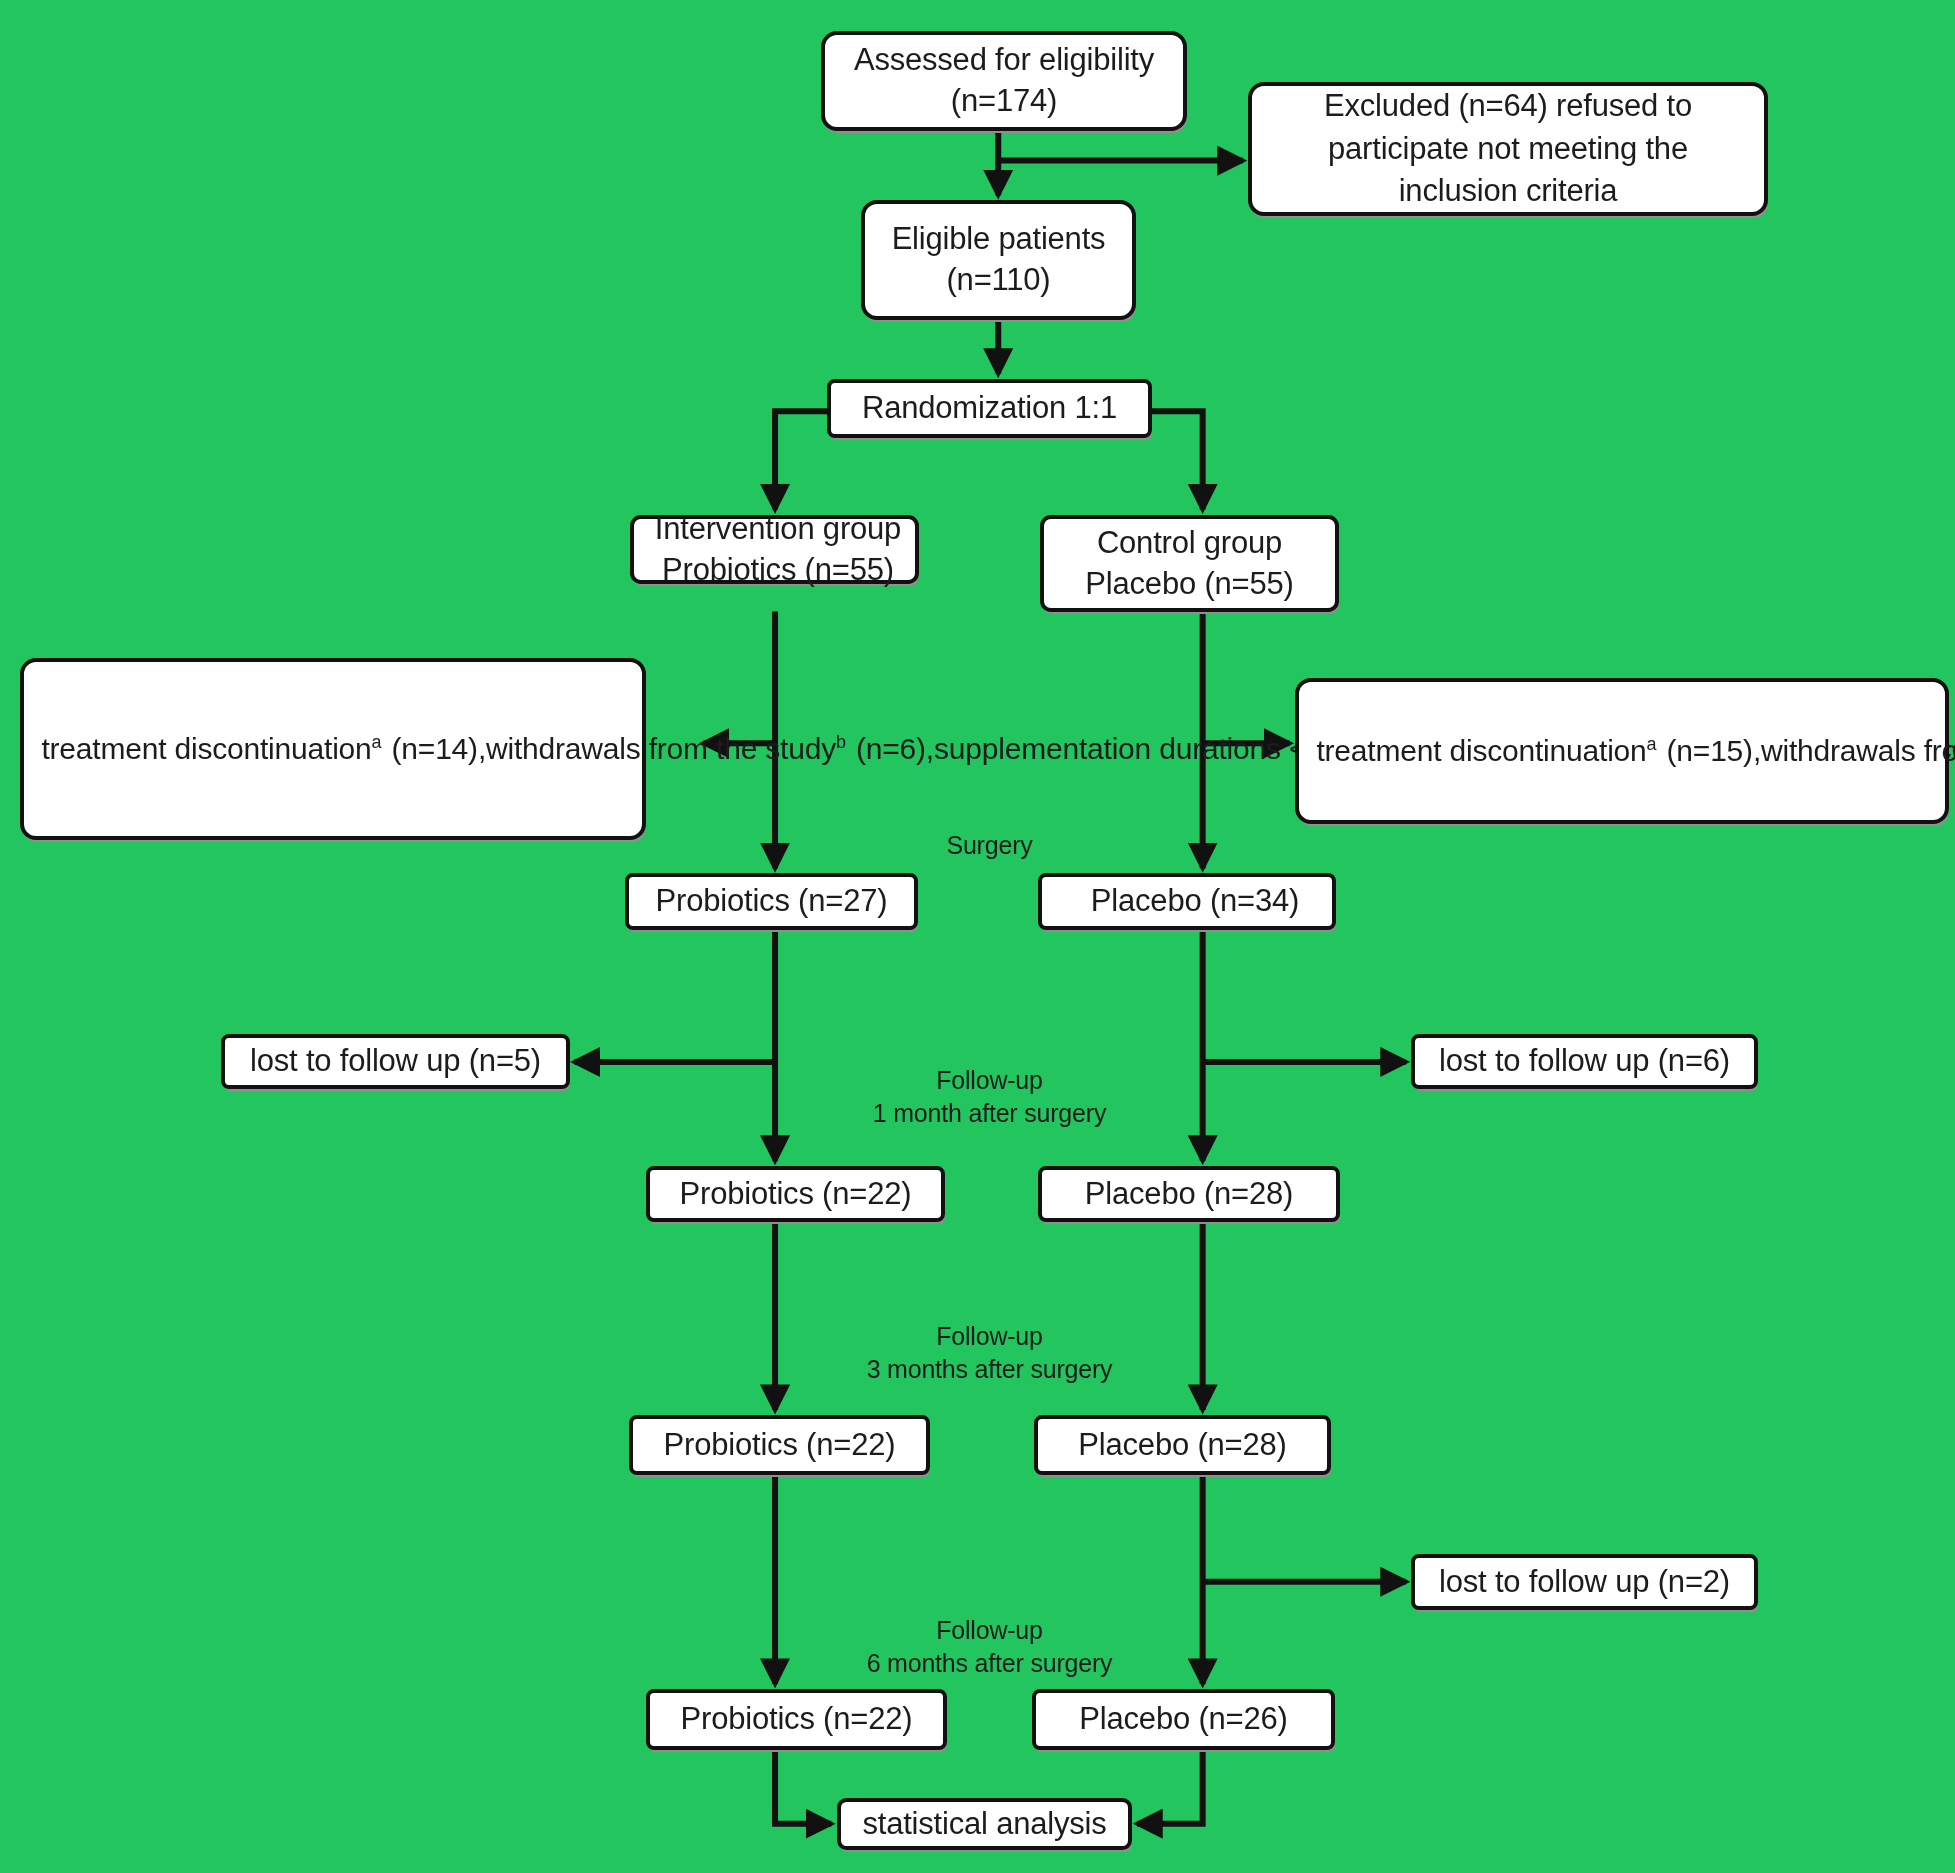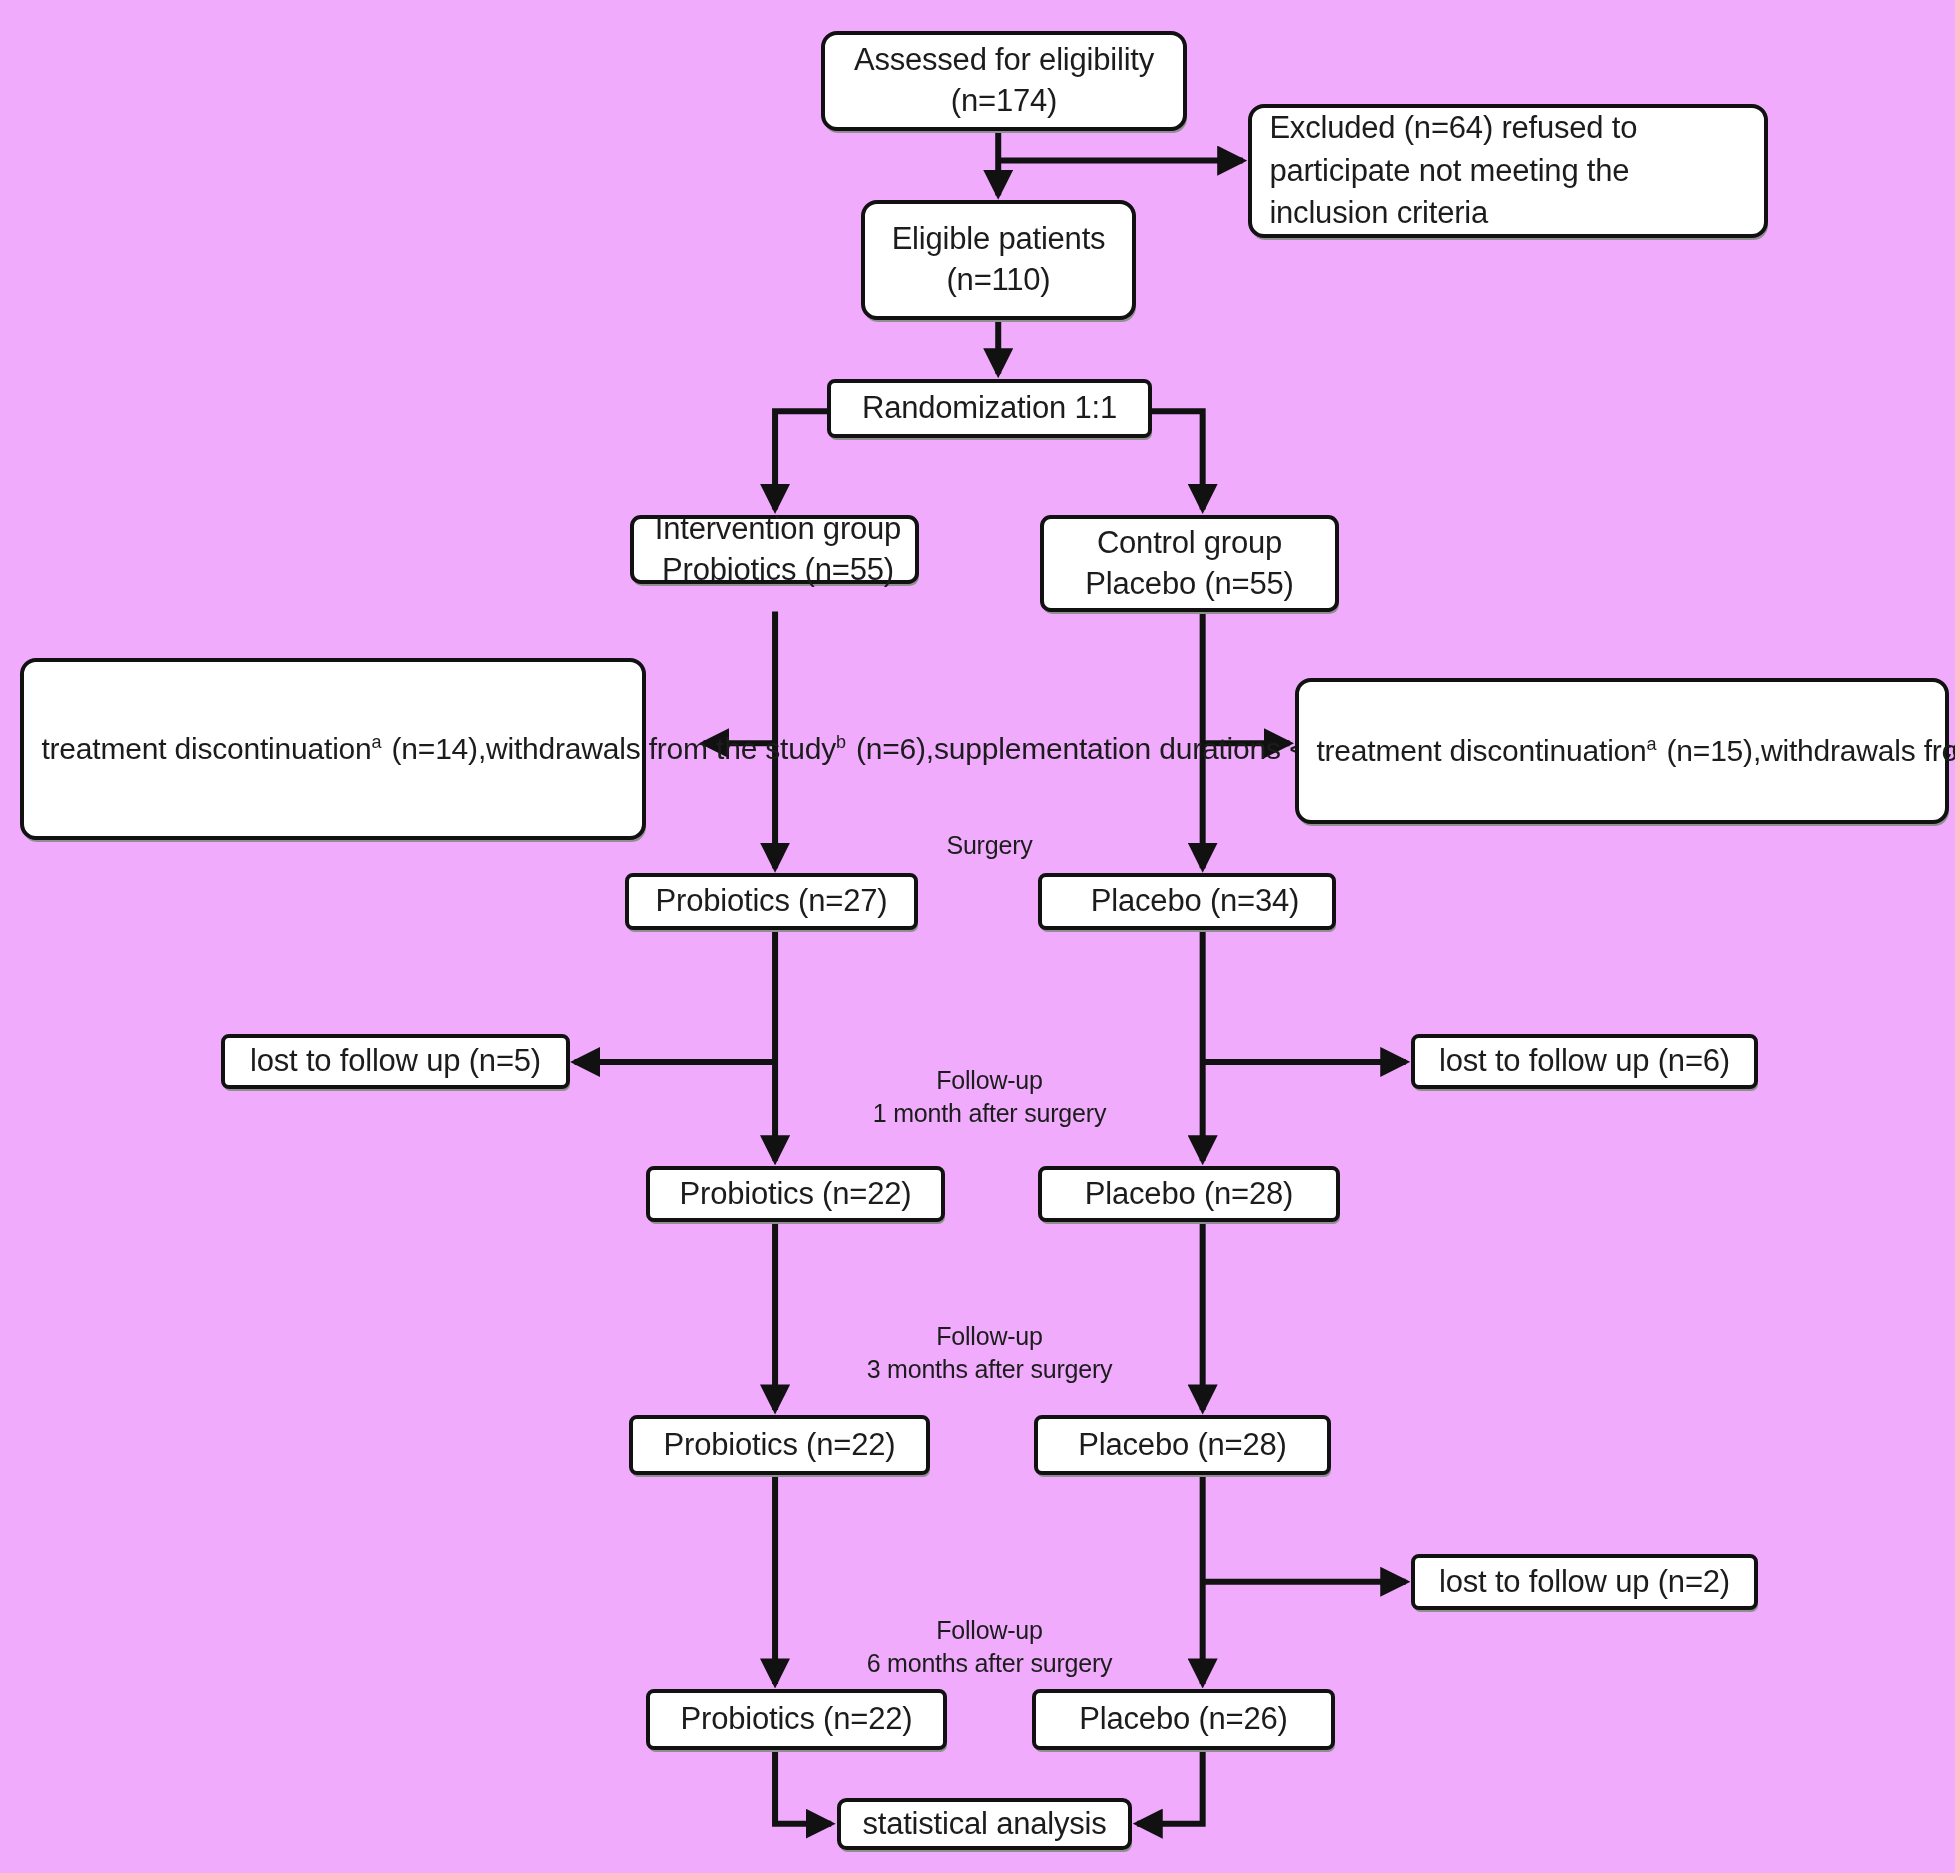--- a/index.html
+++ b/index.html
@@ -1,20 +1,20 @@
 <!DOCTYPE html>
 <html style="font-size:10.7px"><head>
 <meta charset="utf-8">
 <style>
   html, body { margin: 0; padding: 0; background: #ffffff; }
   .canvas {
     position: relative;
     width: 1955px;
     height: 1874px;
-    background: #f0abfc;
+    background: #22c55e;
     font-family: "Liberation Sans", sans-serif;
     color: #1c1c1c;
     overflow: hidden;
   }
   .arrows { position: absolute; left: 0; top: 0; width: 1955px; height: 1874px; }
   .bx {
     position: absolute;
     box-sizing: border-box;
     background: #ffffff;
     border: 4px solid #111111;
@@ -85,21 +85,21 @@
       <path d="M1800 2208 V2520" marker-end="url(#ah)"></path>
       <path d="M1800 2367 H2104" marker-end="url(#ah)"></path>
       <path d="M1160 2620 V2729 H1244" marker-end="url(#ah)"></path>
       <path d="M1800 2620 V2729 H1702" marker-end="url(#ah)"></path>
     </g>
   </svg>
 
   <div class="bx big" style="left:821px; top:31px; width:366px; height:100px;">Assessed for eligibility
 (n=174)</div>
 
-  <div class="bx big leftalign" style="left:1248px; top:104px; width:520px; height:134px; line-height:1.38;">Excluded (n=64)
+  <div class="bx big leftalign" style="left:1248px; top:82px; width:520px; height:134px; line-height:1.38;text-align:center;">Excluded (n=64)
 refused to participate
 not meeting the inclusion criteria</div>
 
   <div class="bx big" style="left:861px; top:200px; width:275px; height:120px;">Eligible patients
 (n=110)</div>
 
   <div class="bx" style="left:827px; top:379px; width:325px; height:59px; border-radius:8px;">Randomization 1:1</div>
 
   <div class="bx" style="left:630px; top:515px; width:289px; height:69px;padding-left:7px;">Intervention group
 Probiotics (n=55)</div>

